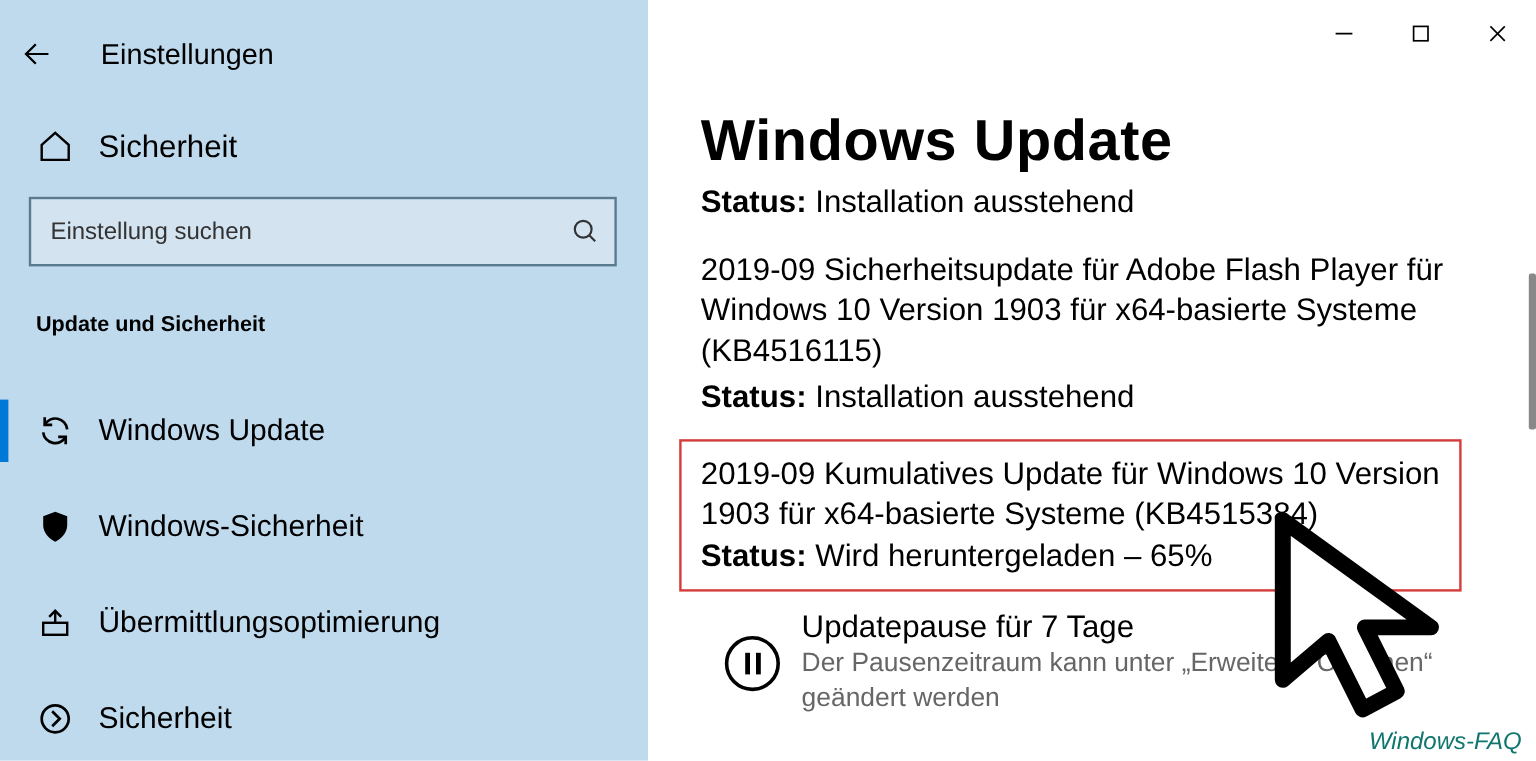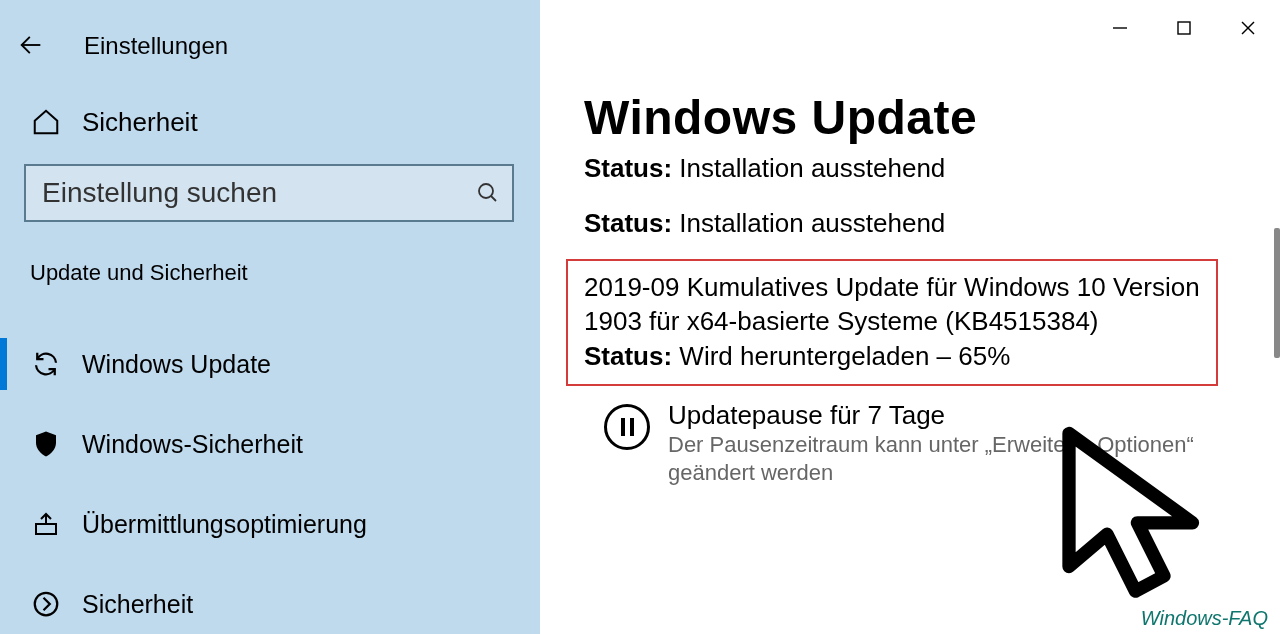--- a/index.html
+++ b/index.html
@@ -6,40 +6,40 @@
   html, body { width: 1280px; height: 634px; font-family: "Segoe UI", sans-serif; background: #fff; overflow: hidden; }
   .window { display: flex; width: 100%; height: 100%; position: relative; }
   .sidebar { width: 540px; height: 100%; background: #bfd9ed; position: relative; padding-top: 10px; }
   .topbar { display: flex; align-items: flex-end; height: 50px; padding-left: 16px; }
   .back-arrow { width: 30px; height: 30px; display: flex; align-items: center; justify-content: center; cursor: pointer; }
   .app-title { font-size: 24px; font-weight: 400; margin-left: 38px; color: #000; }
   .home-row { display: flex; align-items: center; padding-left: 30px; margin-top: 46px; cursor: pointer; }
   .home-label { font-size: 26px; margin-left: 20px; color: #000; }
   .search-wrap { margin: 26px 24px 0 24px; }
   .search-box { display: flex; align-items: center; width: 490px; height: 58px; border: 2px solid #5a7a90; background: #d3e3f0; padding: 0 12px 0 16px; }
-  .search-input { flex: 1; border: none; background: transparent; font-size: 28px; color: #444; outline: none; }
+  .search-input { flex: 1; border: none; background: transparent; font-size: 20px; color: #444; outline: none; }
   .search-input::placeholder { color: #333; opacity: 1; }
   .search-icon { width: 24px; height: 24px; }
-  .category { font-size: 22px; font-weight: 400; padding-left: 30px; margin-top: 38px; color: #000; }
+  .category { font-size: 18px; font-weight: 700; padding-left: 30px; margin-top: 38px; color: #000; }
   .nav { margin-top: 38px; }
   .nav-item { display: flex; align-items: center; height: 80px; padding-left: 30px; cursor: pointer; position: relative; }
   .nav-item.active::before { content: ""; position: absolute; left: 0; top: 14px; bottom: 14px; width: 7px; background: #0078d7; }
   .nav-icon { width: 32px; height: 32px; display: flex; align-items: center; justify-content: center; }
   .nav-label { font-size: 25px; margin-left: 20px; color: #000; }
   .content { flex: 1; height: 100%; padding: 90px 70px 0 44px; position: relative; overflow: hidden; }
   .win-controls { position: absolute; top: 8px; right: 0; display: flex; }
   .win-btn { width: 64px; height: 40px; display: flex; align-items: center; justify-content: center; cursor: pointer; }
   .page-title { font-size: 48px; font-weight: 600; color: #000; margin-bottom: 8px; letter-spacing: 0.5px; }
   .status-line { font-size: 26px; color: #000; margin-bottom: 24px; }
   .status-line b { font-weight: 700; }
   .update-block { font-size: 26px; color: #000; line-height: 1.3; margin-bottom: 6px; }
   .update-status { font-size: 26px; margin-bottom: 20px; }
   .update-status b { font-weight: 700; }
   .highlight-box { border: 2px solid #d43b3b; padding: 10px 16px 12px 16px; margin-left: -18px; margin-right: -8px; margin-bottom: 14px; }
-  .pause-row { display: flex; align-items: flex-start; margin-top: 8px; padding-left: 20px; }
+  .pause-row { display: flex; align-items: center; margin-top: 8px; padding-left: 20px; }
   .pause-icon { width: 46px; height: 46px; border: 3px solid #000; border-radius: 50%; display: flex; align-items: center; justify-content: center; flex-shrink: 0; margin-top: 4px; }
   .pause-bars { display: flex; gap: 5px; }
   .pause-bars span { width: 4px; height: 18px; background: #000; }
   .pause-text { margin-left: 18px; }
   .pause-title { font-size: 26px; color: #000; }
   .pause-desc { font-size: 22px; color: #666; line-height: 1.3; max-width: 560px; }
   .scroll-indicator { position: absolute; right: 0; top: 228px; width: 6px; height: 130px; background: #888; border-radius: 2px; }
   .cursor-overlay { position: absolute; right: 40px; bottom: 20px; width: 190px; height: 190px; pointer-events: none; }
   .watermark { position: absolute; right: 12px; bottom: 4px; font-size: 20px; color: #0f766e; font-style: italic; }
 </style>
@@ -142,20 +142,21 @@
           </svg>
       </div>
     </div>
 
     <h1 class="page-title">Windows Update</h1>
     <div class="status-line">
       <b>Status:</b>
       <span>Installation ausstehend</span>
     </div>
 
+    <div class="update-block">2019-09 Sicherheitsupdate für Adobe Flash Player für Windows 10 Version 1903 für x64-basierte Systeme (KB4516115)</div>
     <div class="update-status">
       <b>Status:</b>
       <span>Installation ausstehend</span>
     </div>
 
     <div class="highlight-box">
       <div class="update-block" style="margin-bottom:2px;">2019-09 Kumulatives Update für Windows 10 Version 1903 für x64-basierte Systeme (KB4515384)</div>
       <div class="update-status" style="margin-bottom:0;">
         <b>Status:</b>
         <span>Wird heruntergeladen – 65%</span>

